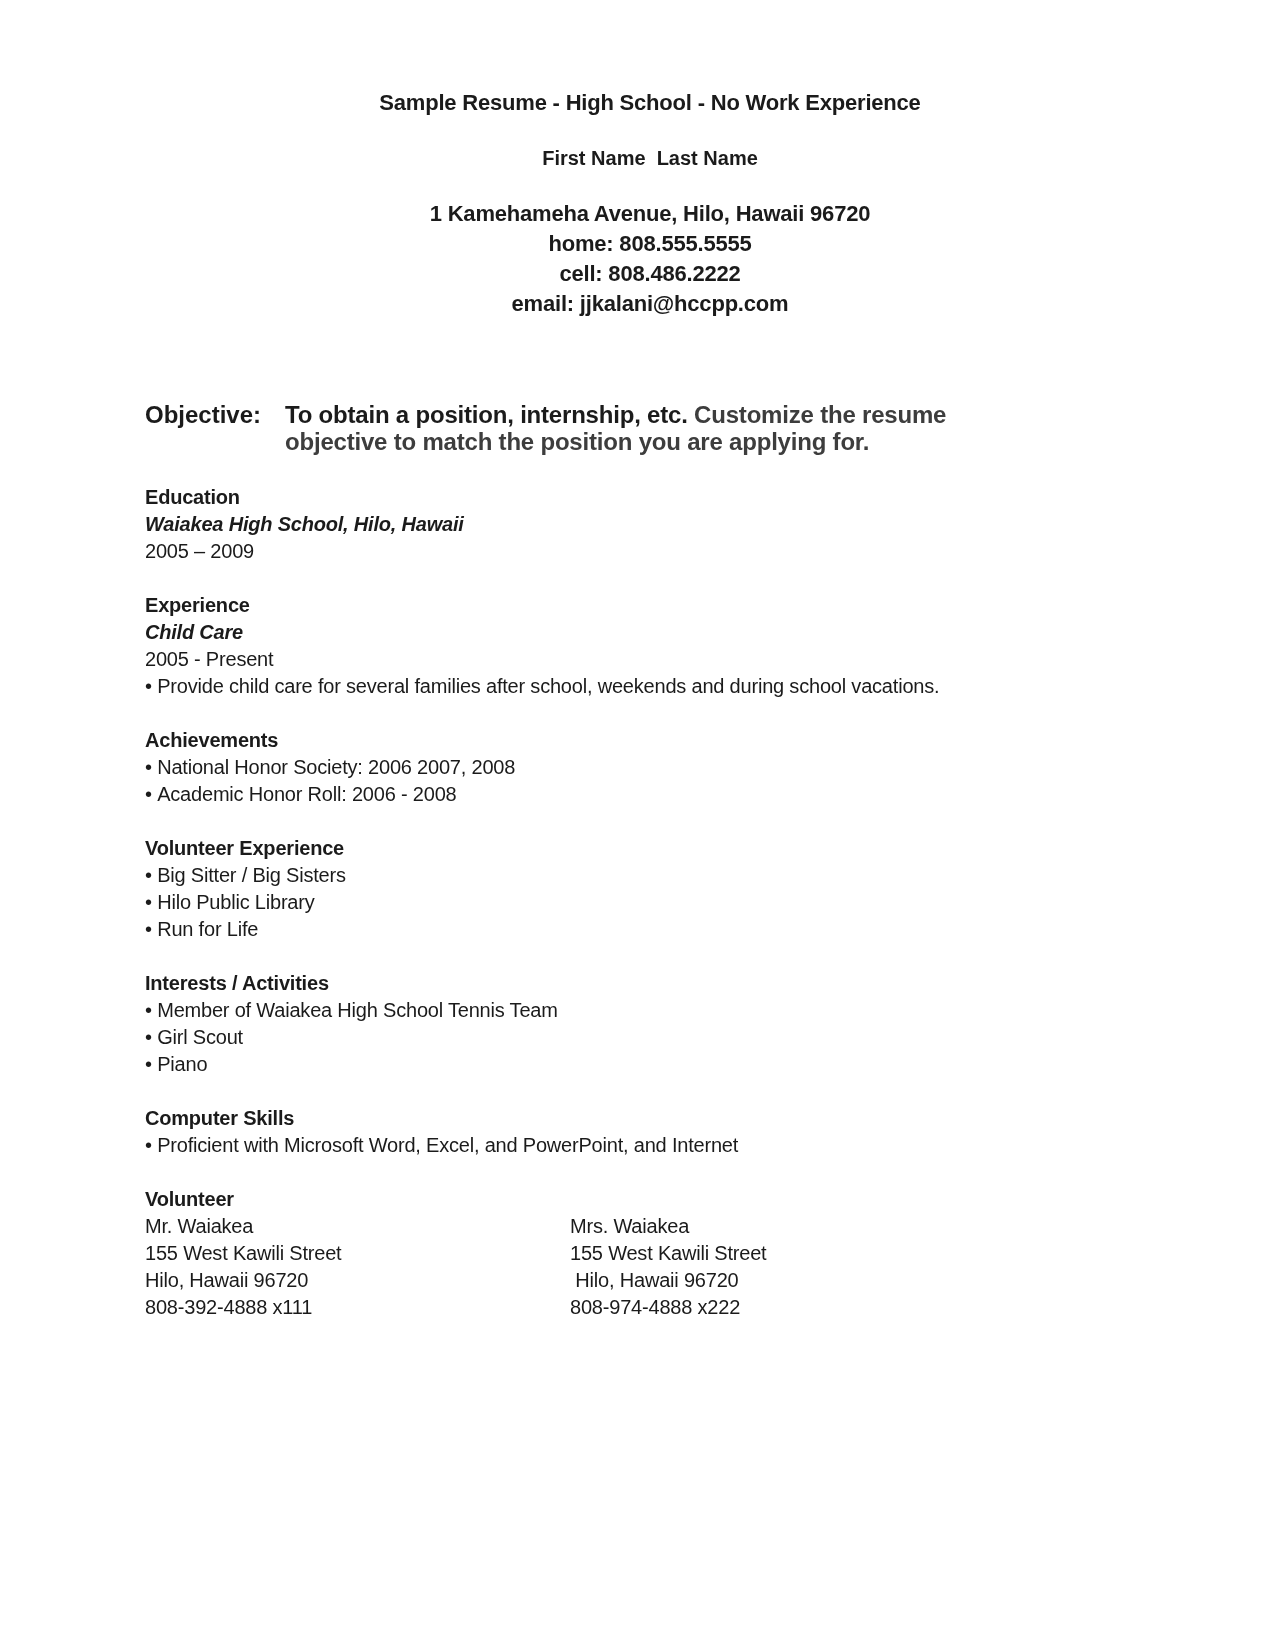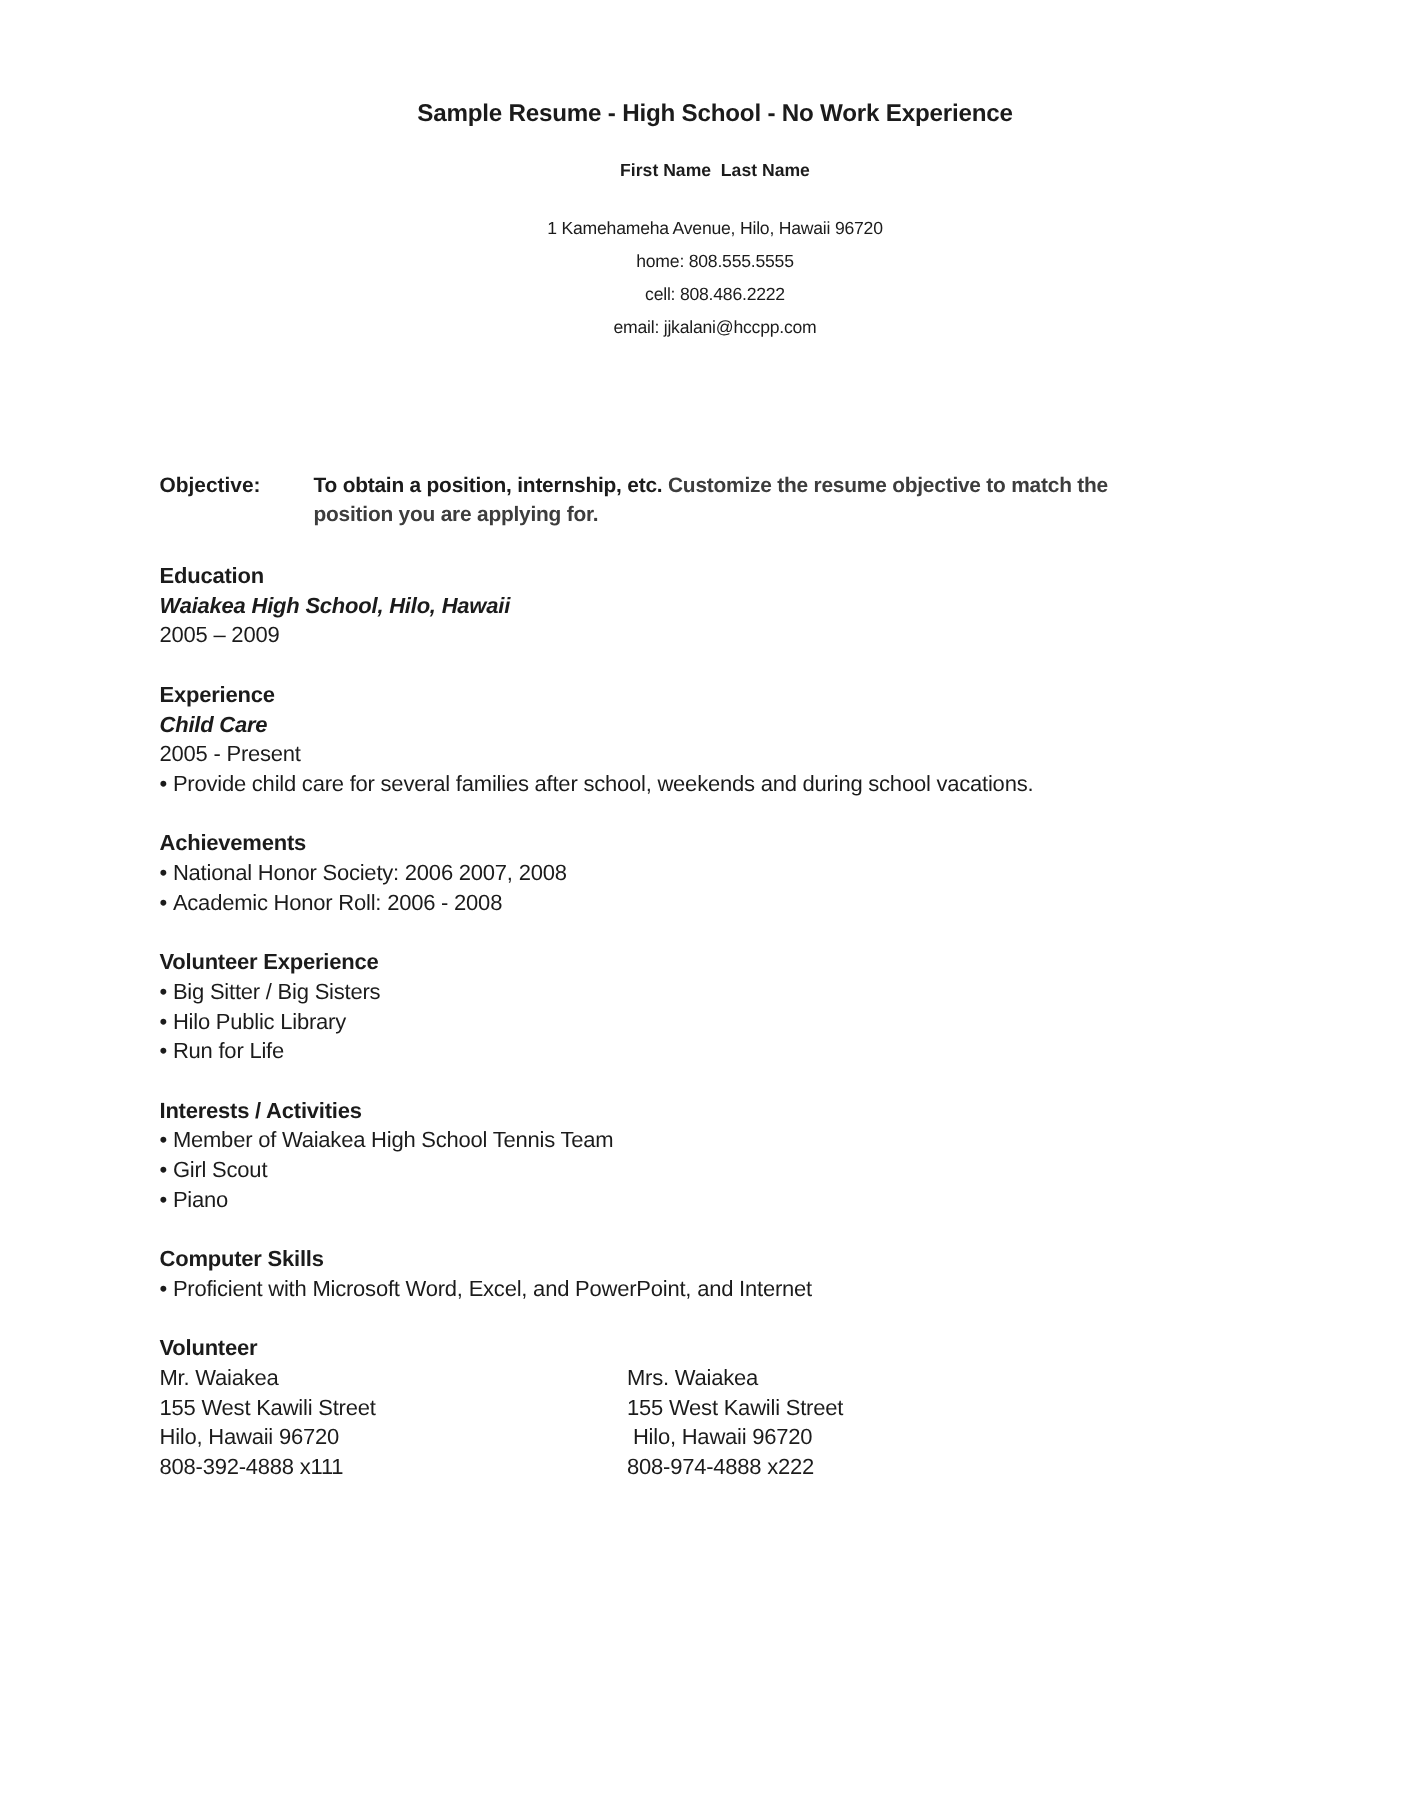--- a/index.html
+++ b/index.html
@@ -17,36 +17,37 @@
     background: #ffffff;
     padding: 90px 120px 40px 145px;
   }
   .centered { text-align: center; }
   .doc-title {
     font-size: 22px;
     font-weight: bold;
     letter-spacing: -0.2px;
   }
   .doc-name {
-    font-size: 16px;
+    font-size: 20px;
     font-weight: bold;
     margin-top: 31px;
     white-space: pre-wrap;
   }
   .contact {
     margin-top: 29px;
-    font-size: 16px;
+    font-size: 22px;
     line-height: 30px;
+    font-weight: bold;
   }
   .contact div { letter-spacing: -0.2px; }
 
   .objective {
-    margin-top: 114px;
+    margin-top: 82px;
     display: flex;
-    font-size: 19px;
+    font-size: 24px;
     line-height: 27px;
   }
   .objective-label {
     width: 140px;
     flex: 0 0 140px;
     font-weight: bold;
   }
   .objective-text {
     width: 760px;
     font-weight: bold;

